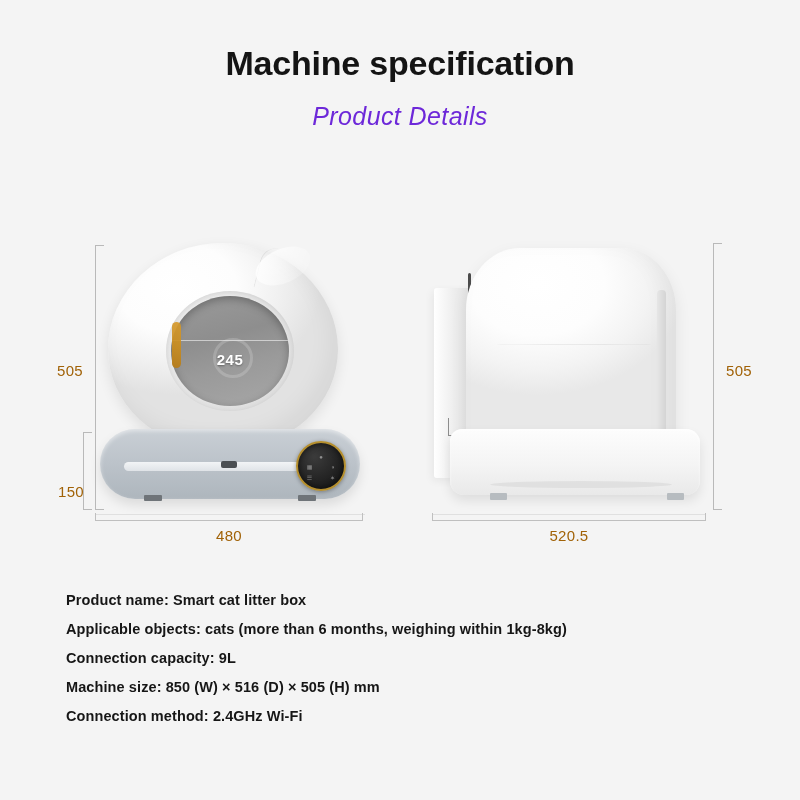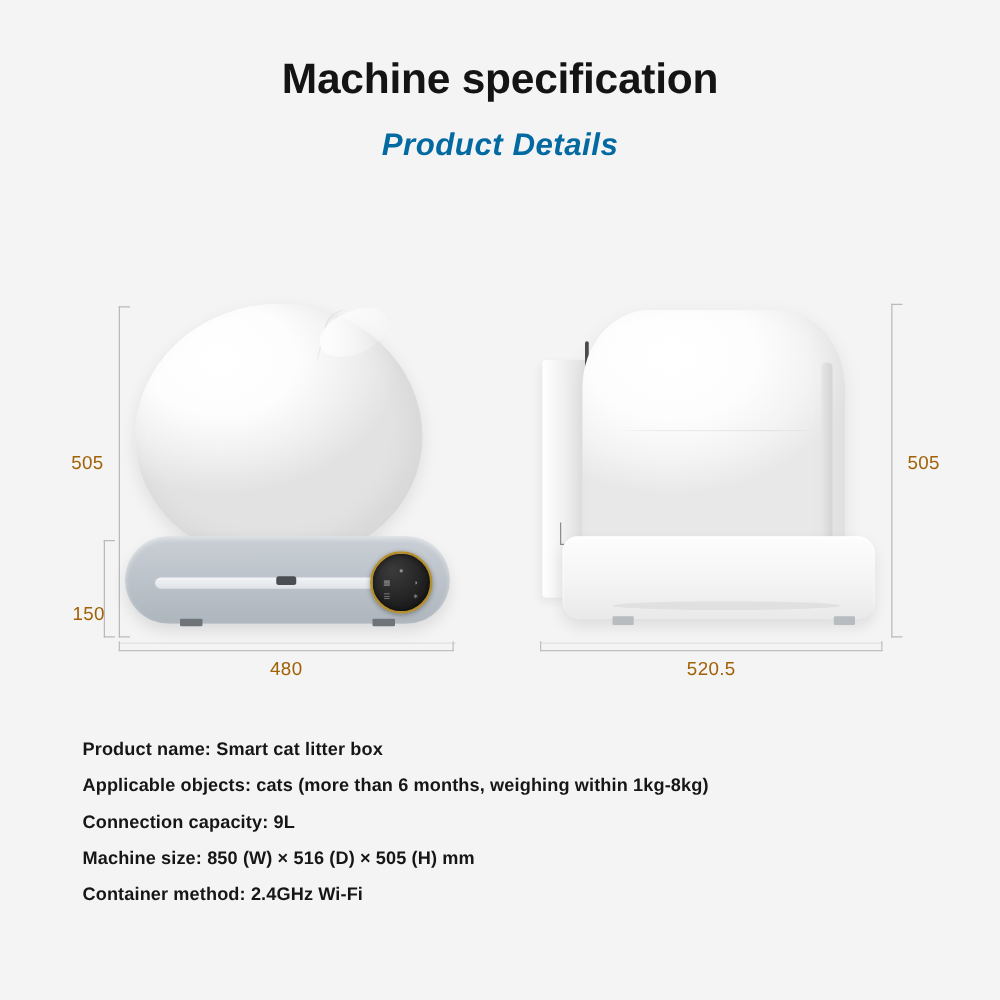--- a/index.html
+++ b/index.html
@@ -36,22 +36,22 @@
     color: #141414;
   }
   .subtitle {
     position: absolute;
     top: 102px;
     left: 0;
     width: 800px;
     text-align: center;
     font-size: 25px;
     font-style: italic;
-    font-weight: bold;
-    color: #0369a1;
+    font-weight: normal;
+    color: #6d28d9;
     letter-spacing: 0.4px;
   }
 
   
   .dim-label {
     position: absolute;
     font-size: 15px;
     color: #a16207;
     letter-spacing: 0.3px;
     white-space: nowrap;
@@ -379,20 +379,28 @@
 
 <div class="page">
 
   <div class="title">Machine specification</div>
   <div class="subtitle">Product Details</div>
 
   <div class="front-view">
 
     <div class="globe">
       <div class="seam"></div>
+      <div class="opening-outer">
+        <div class="opening-inner">
+          <div class="litter-line"></div>
+          <div class="level-ring"></div>
+          <div class="level-value">245</div>
+        </div>
+        <div class="orange-strip"></div>
+      </div>
     </div>
 
     <div class="base">
       <div class="base-slot"></div>
       <div class="base-port"></div>
       <div class="panel">
         <div class="panel-glyphs">
           <span>●</span>
           <span>▦</span>
           <span>◑</span>
@@ -435,16 +443,16 @@
   <div class="dim-label" style="left:726px; top:362px;">505</div>
 
   <div class="bracket-h" style="left:432px; top:520px; width:274px;"></div>
   <div class="dim-label" style="left:432px; top:527px; width:274px; text-align:center;">520.5</div>
 
   <div class="spec-list">
     <div class="spec-line">Product name: Smart cat litter box</div>
     <div class="spec-line">Applicable objects: cats (more than 6 months, weighing within 1kg-8kg)</div>
     <div class="spec-line">Connection capacity: 9L</div>
     <div class="spec-line">Machine size: 850 (W) × 516 (D) × 505 (H) mm</div>
-    <div class="spec-line">Container method: 2.4GHz Wi-Fi</div>
+    <div class="spec-line">Connection method: 2.4GHz Wi-Fi</div>
   </div>
 
 </div>
 
 </body></html>

